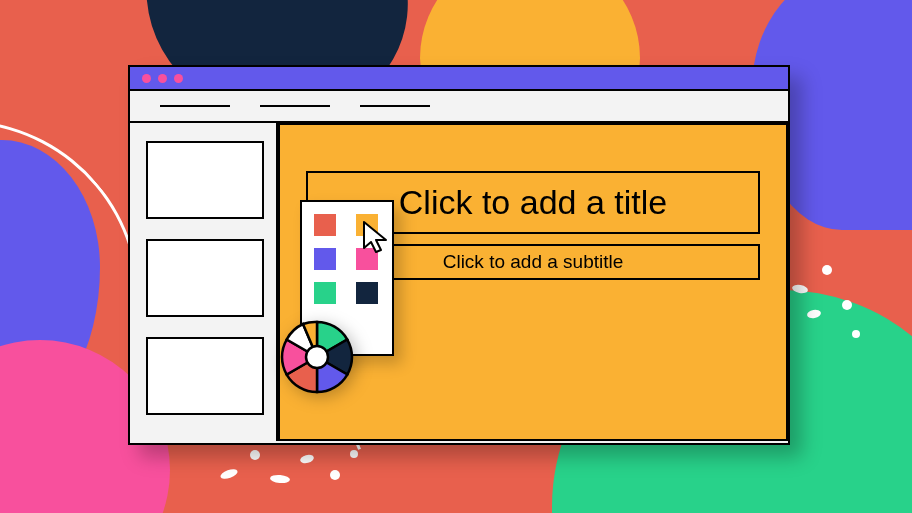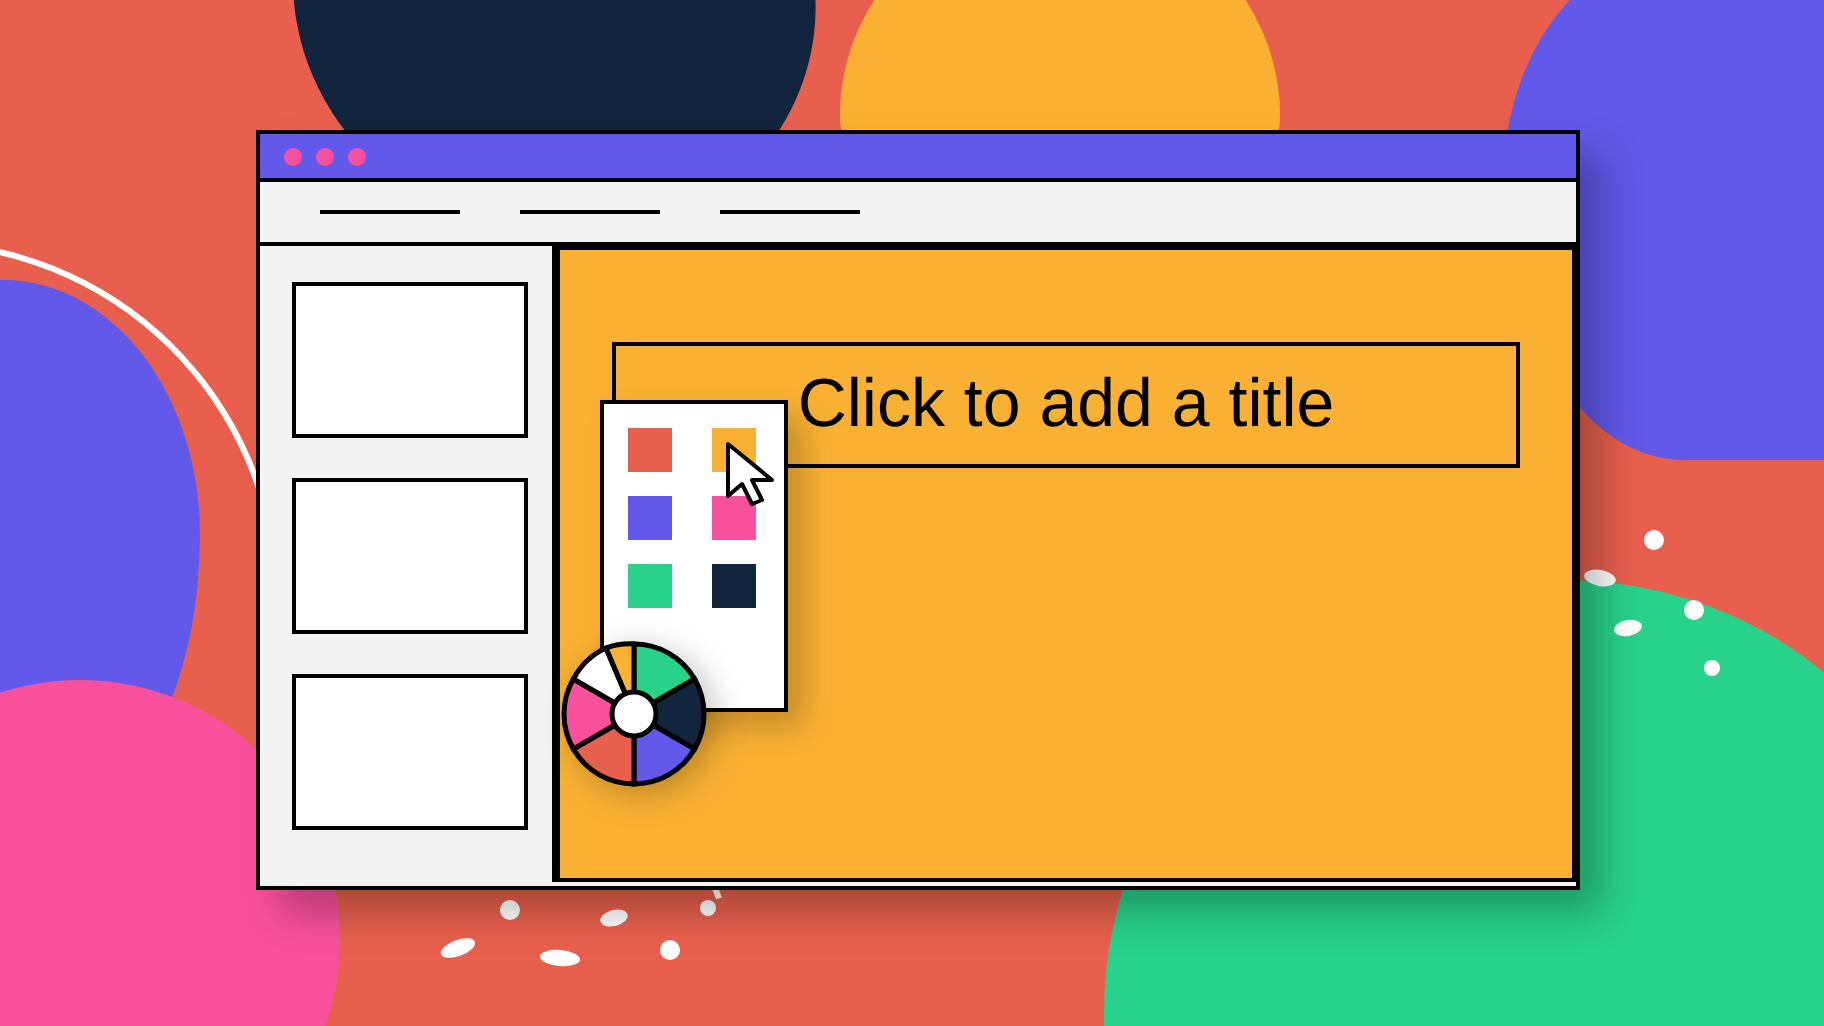--- a/index.html
+++ b/index.html
@@ -97,20 +97,21 @@
   </div>
   <div class="content">
     <div class="sidebar">
       <div class="thumb"></div>
       <div class="thumb"></div>
       <div class="thumb"></div>
     </div>
     <div class="main">
       <div class="slide">
         <div class="title-box">Click to add a title</div>
+        <div class="subtitle-box">Click to add a subtitle</div>
       </div>
     </div>
   </div>
 </div>
 
 <div class="picker">
   <div class="swatches">
     <div class="sw" style="background: rgb(232, 96, 77);"></div>
     <div class="sw" style="background: rgb(250, 177, 51);"></div>
     <div class="sw" style="background: rgb(98, 89, 235);"></div>

